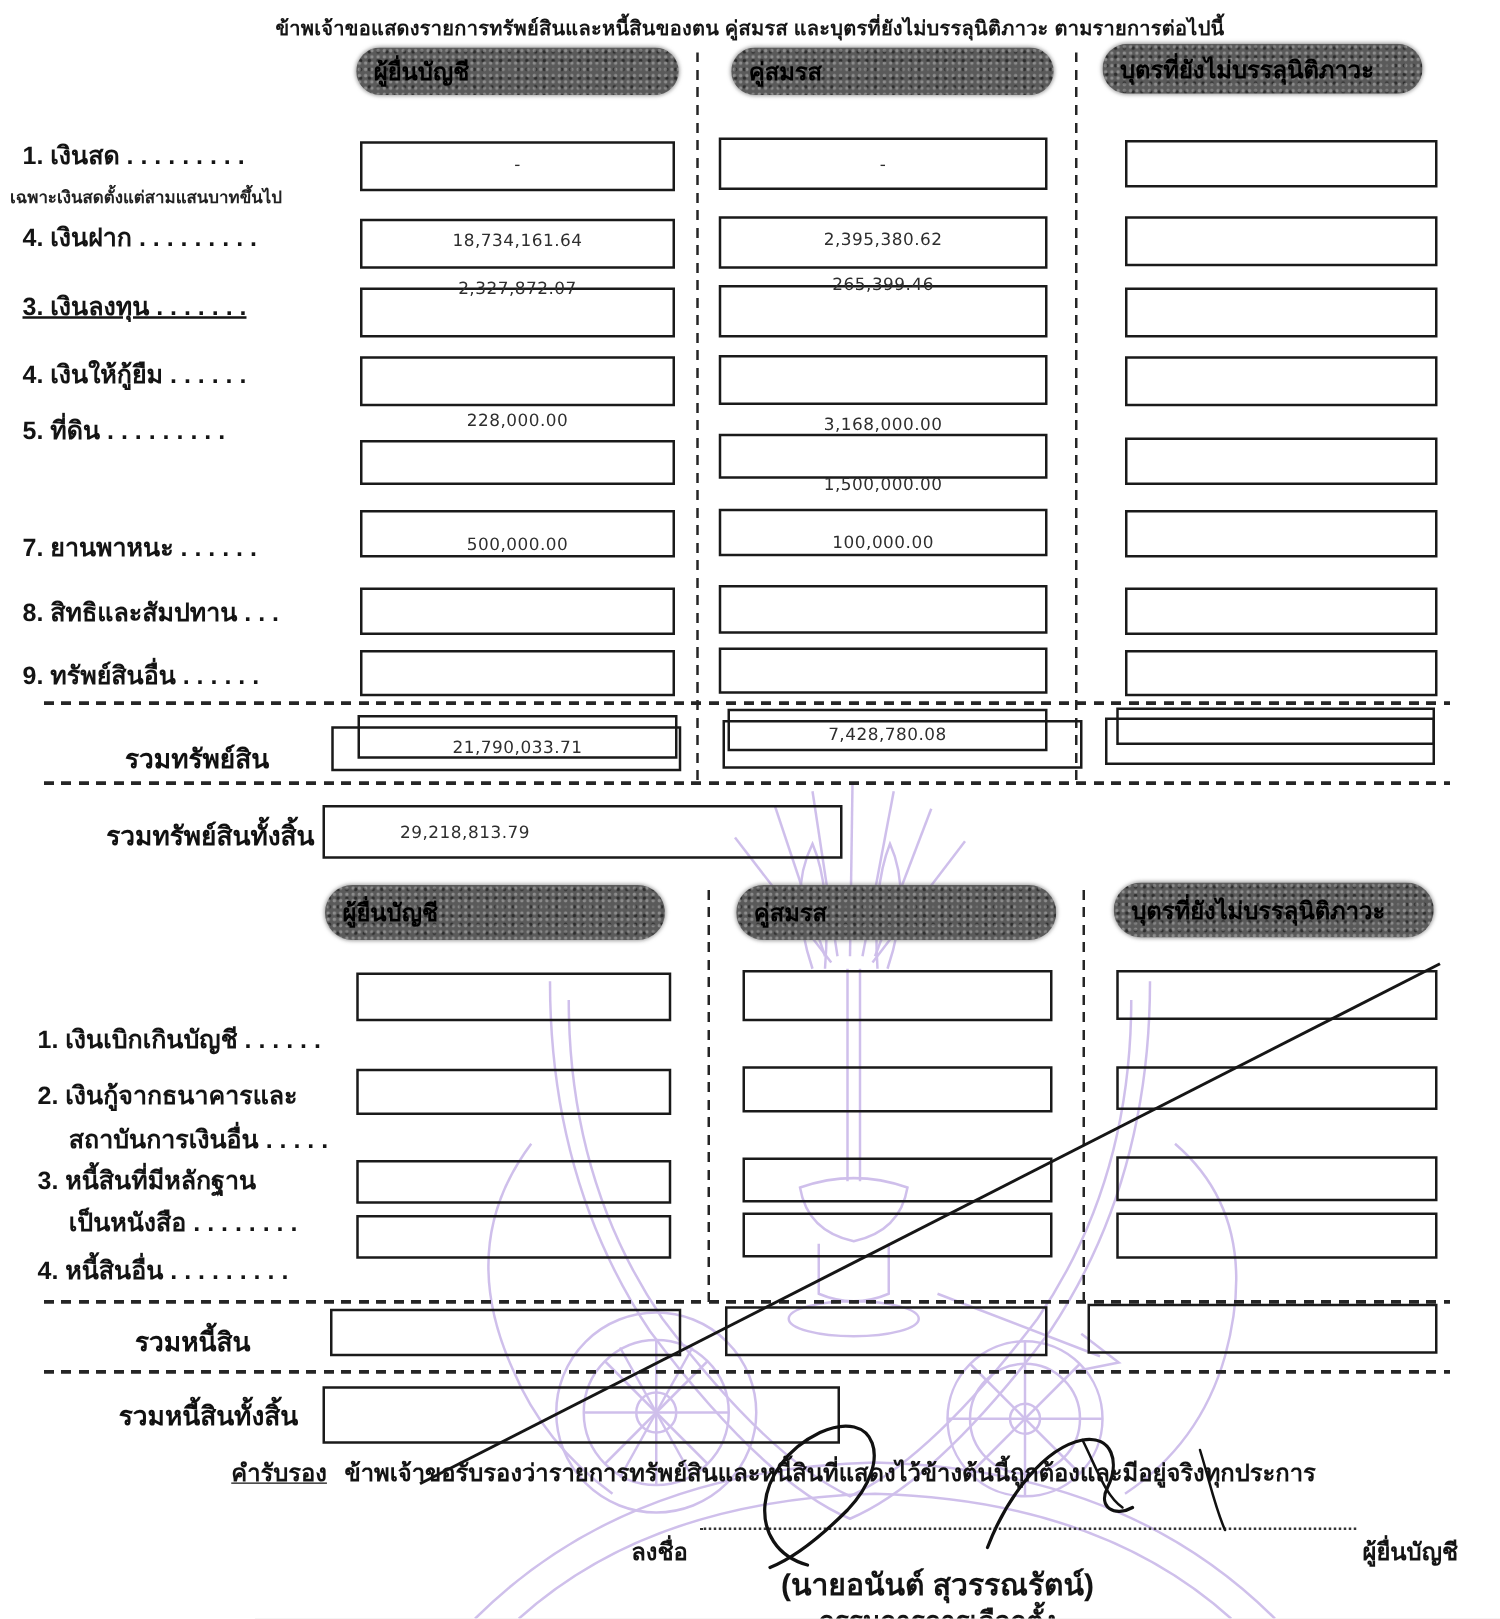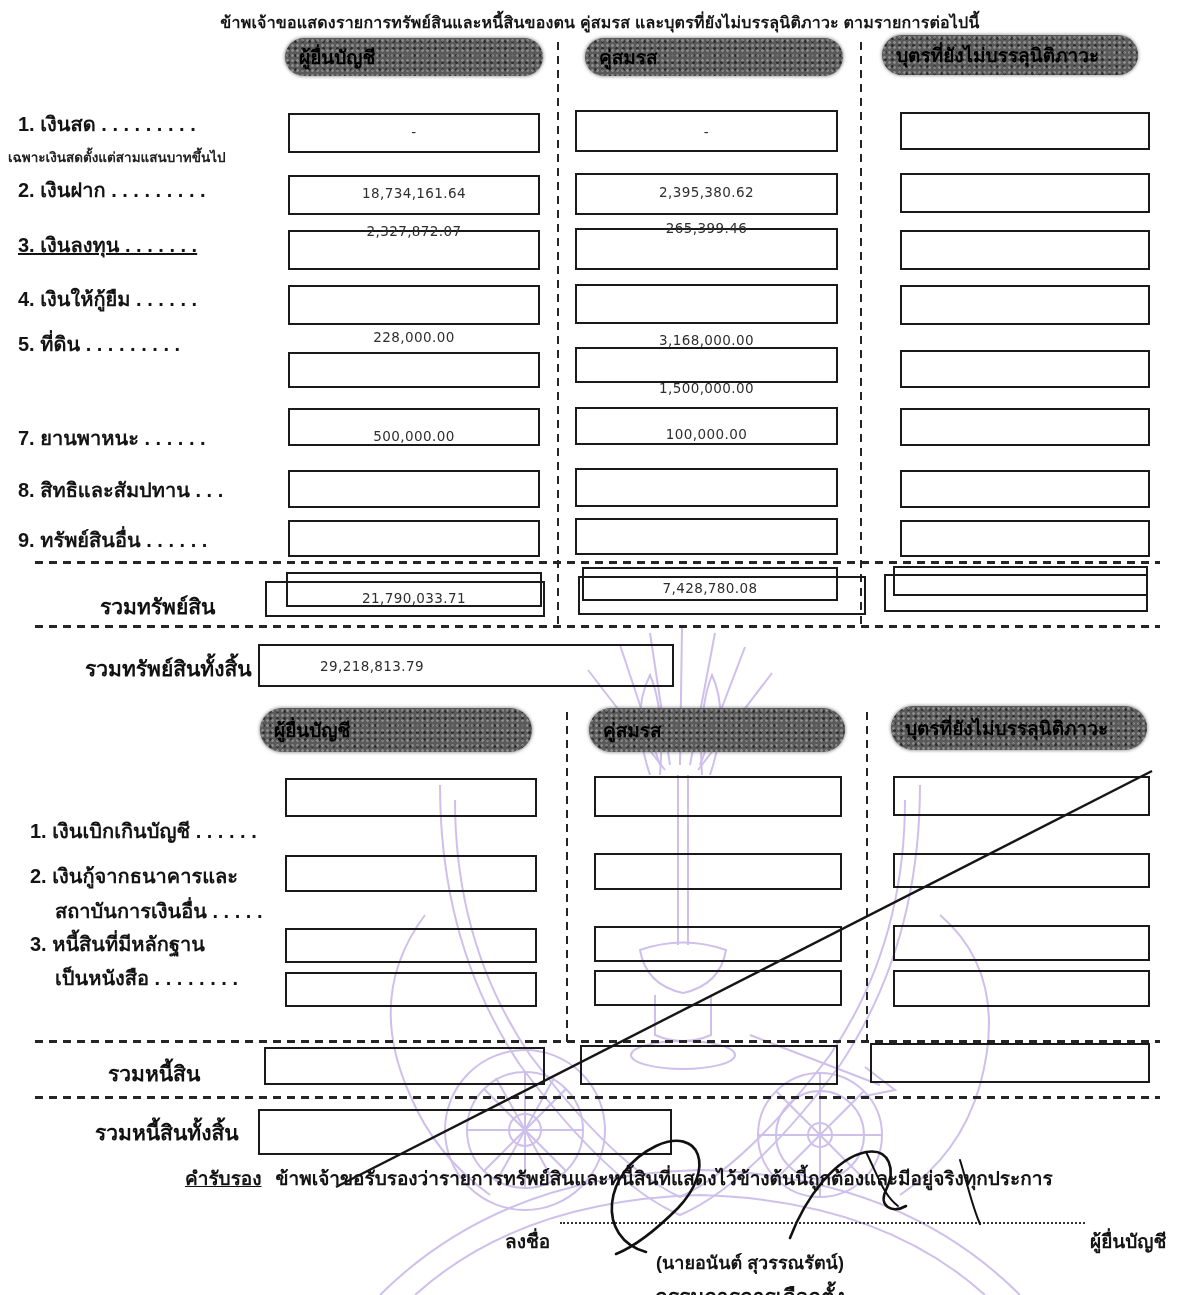--- a/index.html
+++ b/index.html
@@ -33,21 +33,21 @@
     font-family:"DejaVu Sans",sans-serif;letter-spacing:.4px;white-space:nowrap;
   }
   .hdash{position:absolute;height:3px;
     background:repeating-linear-gradient(90deg,#252525 0 8px,transparent 8px 14px);}
   .vdash{position:absolute;width:2px;
     background:repeating-linear-gradient(180deg,#252525 0 8px,transparent 8px 14px);}
   .biglabel{position:absolute;font-size:21px;font-weight:700;color:#111;white-space:nowrap;}
   .cert{position:absolute;font-size:19px;font-weight:600;color:#131313;white-space:nowrap;}
   .cert .crh{font-weight:800;text-decoration:underline;margin-right:14px;}
   .dotline{position:absolute;border-bottom:2.5px dotted #333;}
-  .signname{position:absolute;font-size:18px;font-weight:700;text-align:center;color:#141414;}
+  .signname{position:absolute;font-size:24px;font-weight:700;text-align:center;color:#141414;}
   svg{display:block;}
   .nofit{pointer-events:none;}
 </style>
 </head>
 <body>
 
 <div id="page">
 
   <svg class="abs nofit" style="left:320px;top:615px;z-index:0;opacity:.85" width="760" height="680" viewBox="0 0 760 680" fill="none" stroke="#c7b5e8" stroke-width="2">
 
@@ -115,21 +115,21 @@
     </div>
 
   <div class="vdash" style="left:557px;top:42px;height:586px;"></div>
   <div class="vdash" style="left:860px;top:42px;height:586px;"></div>
 
   <div class="vdash" style="left:566px;top:712px;height:330px;"></div>
   <div class="vdash" style="left:866px;top:712px;height:330px;"></div>
 
   <div class="rowlabel" style="left:18px;top:108px;">1. เงินสด  . . . . . . . . .</div>
   <div class="subnote" style="left:8px;top:146px;">เฉพาะเงินสดตั้งแต่สามแสนบาทขึ้นไป</div>
-  <div class="rowlabel" style="left:18px;top:174px;">2. เงินฝาก . . . . . . . . .</div>
+  <div class="rowlabel" style="left:18px;top:174px;">4. เงินฝาก . . . . . . . . .</div>
   <div class="rowlabel" style="left:18px;top:229px;text-decoration:underline;">3.  เงินลงทุน  . . . . . . .</div>
   <div class="rowlabel" style="left:18px;top:283px;">4.  เงินให้กู้ยืม  . . . . . .</div>
   <div class="rowlabel" style="left:18px;top:328px;">5.  ที่ดิน  . . . . . . . . .</div>
   <div class="rowlabel" style="left:18px;top:422px;">7.  ยานพาหนะ  . . . . . .</div>
   <div class="rowlabel" style="left:18px;top:474px;">8.  สิทธิและสัมปทาน  . . .</div>
   <div class="rowlabel" style="left:18px;top:524px;">9.  ทรัพย์สินอื่น  . . . . . .</div>
 
   <div class="bx" style="left:288px;top:113px;width:252px;height:40px;"></div>
   <div class="bx" style="left:288px;top:175px;width:252px;height:40px;"></div>
   <div class="bx" style="left:288px;top:230px;width:252px;height:40px;"></div>
@@ -194,20 +194,21 @@
     </div>
   <div class="pill" style="left:891px;top:706px;width:256px;height:44px;">
       <span>บุตรที่ยังไม่บรรลุนิติภาวะ</span>
     </div>
 
   <div class="rowlabel" style="left:30px;top:815px;">1. เงินเบิกเกินบัญชี . . . . . .</div>
   <div class="rowlabel" style="left:30px;top:860px;">2. เงินกู้จากธนาคารและ</div>
   <div class="rowlabel" style="left:55px;top:895px;">สถาบันการเงินอื่น  . . . . .</div>
   <div class="rowlabel" style="left:30px;top:928px;text-align:right;">3.  หนี้สินที่มีหลักฐาน</div>
   <div class="rowlabel" style="left:55px;top:962px;">เป็นหนังสือ  . . . . . . . .</div>
+  <div class="rowlabel" style="left:30px;top:1000px;">4.  หนี้สินอื่น  . . . . . . . . .</div>
 
   <div class="bx" style="left:285px;top:778px;width:252px;height:39px;"></div>
   <div class="bx" style="left:285px;top:855px;width:252px;height:37px;"></div>
   <div class="bx" style="left:285px;top:928px;width:252px;height:35px;"></div>
   <div class="bx" style="left:285px;top:972px;width:252px;height:35px;"></div>
 
   <div class="bx" style="left:594px;top:776px;width:248px;height:41px;"></div>
   <div class="bx" style="left:594px;top:853px;width:248px;height:37px;"></div>
   <div class="bx" style="left:594px;top:926px;width:248px;height:36px;"></div>
   <div class="bx" style="left:594px;top:970px;width:248px;height:36px;"></div>

